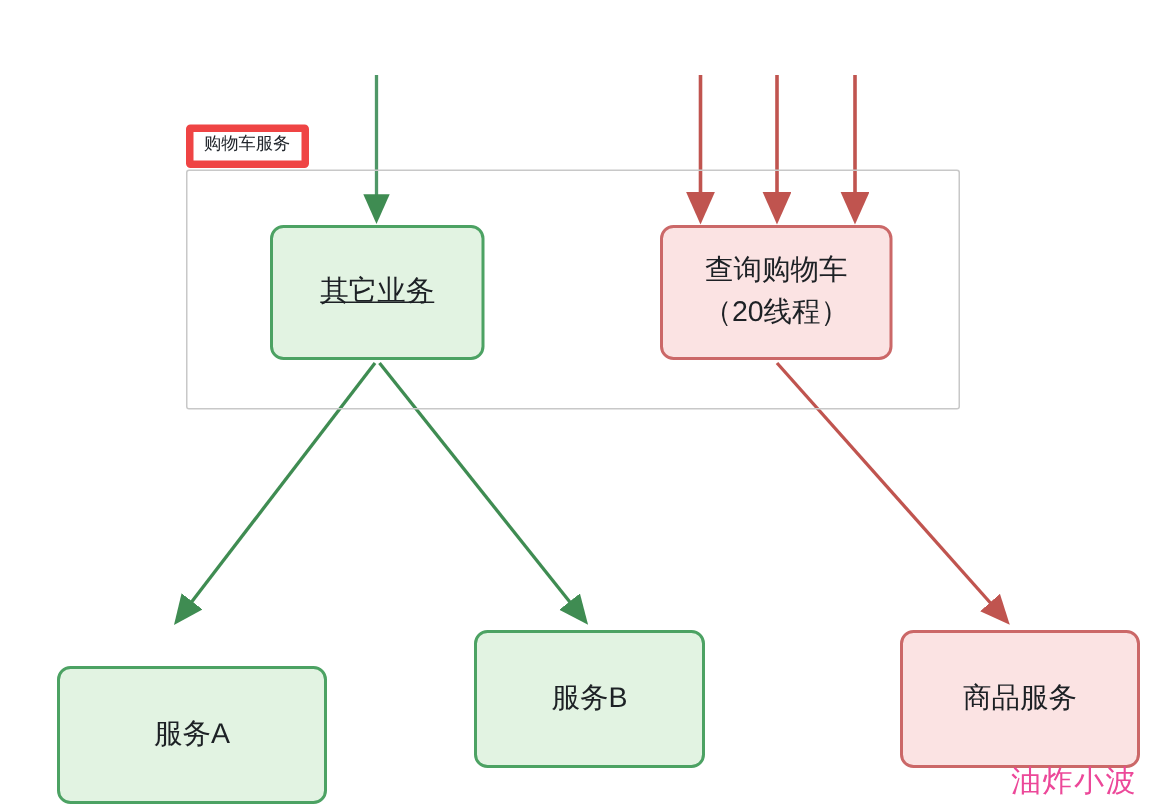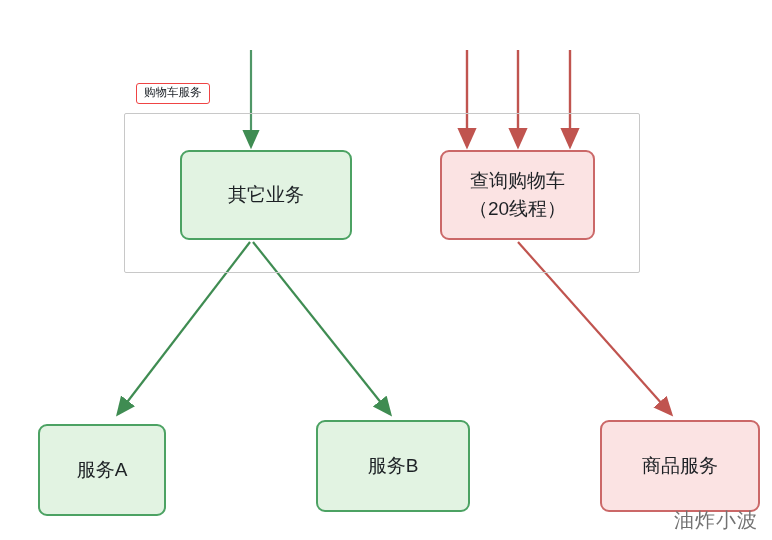--- a/index.html
+++ b/index.html
@@ -29,24 +29,24 @@
     top: 113px;
     width: 516px;
     height: 160px;
     border: 1.5px solid #c8c8c8;
     border-radius: 2px;
     background: transparent;
     box-sizing: border-box;
   }
   .group-label {
     position: absolute;
-    left: 136px;
+    left: 124px;
     top: 83px;
     padding: 2px 7px 3px 7px;
-    border: 1px solid #ef4444;
+    border: 5px solid #ef4444;
     border-radius: 3px;
     background: #ffffff;
     font-size: 11.5px;
     line-height: 1.2;
     color: #20252b;
     white-space: nowrap;
   }
   .node {
     position: absolute;
     box-sizing: border-box;
@@ -65,32 +65,32 @@
   .node.green {
     background: #e2f3e2;
     border-color: #4ca263;
   }
   .node.red {
     background: #fbe3e3;
     border-color: #cb6868;
   }
   .node .line2 { display: block; }
 
-  #n-other   { left: 180px; top: 150px; width: 172px; height: 90px; }
+  #n-other   { left: 180px; top: 150px; width: 143px; height: 90px; text-decoration: underline; }
   #n-cart    { left: 440px; top: 150px; width: 155px; height: 90px; }
-  #n-svc-a   { left: 38px;  top: 424px; width: 128px; height: 92px; }
+  #n-svc-a   { left: 38px;  top: 444px; width: 180px; height: 92px; }
   #n-svc-b   { left: 316px; top: 420px; width: 154px; height: 92px; }
   #n-goods   { left: 600px; top: 420px; width: 160px; height: 92px; }
 
   .watermark {
     position: absolute;
     right: 14px;
     bottom: 6px;
     font-size: 20px;
-    color: #737373;
+    color: #ec4899;
     letter-spacing: 1px;
     user-select: none;
   }
 </style>
 </head>
 <body>
 
 <div id="canvas">
 
   <svg id="edges" viewBox="0 0 772 540" xmlns="http://www.w3.org/2000/svg">

